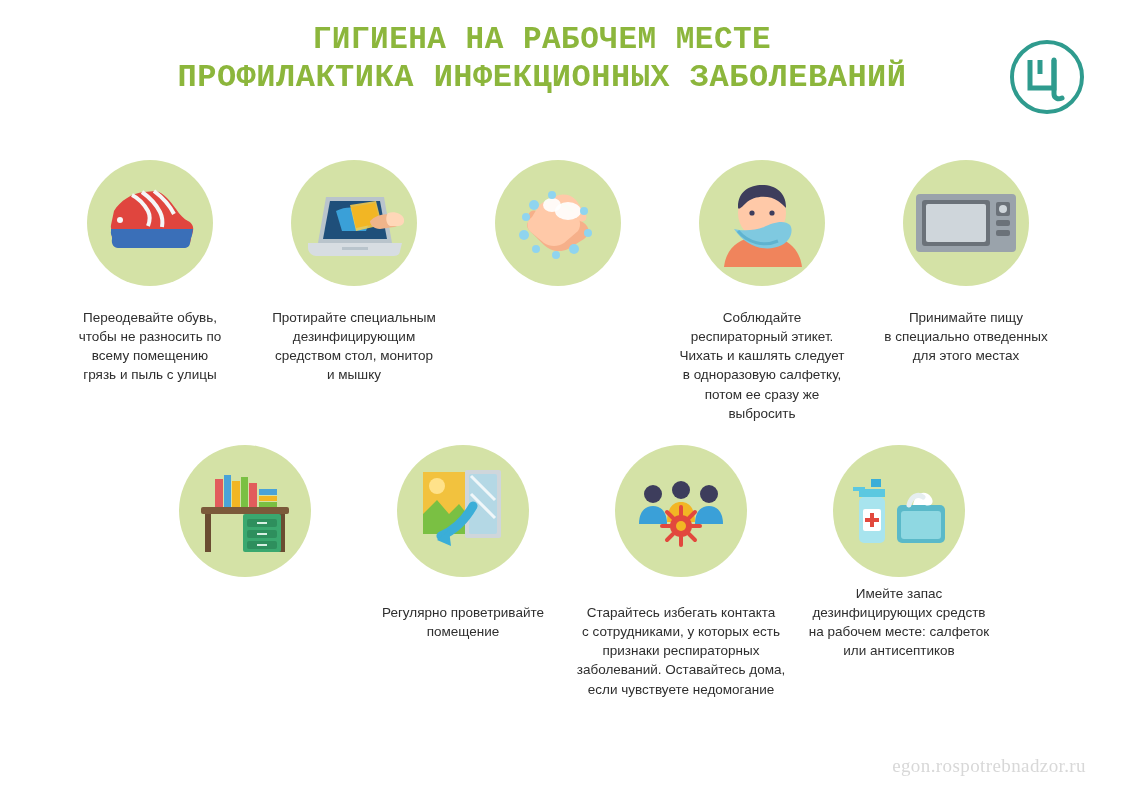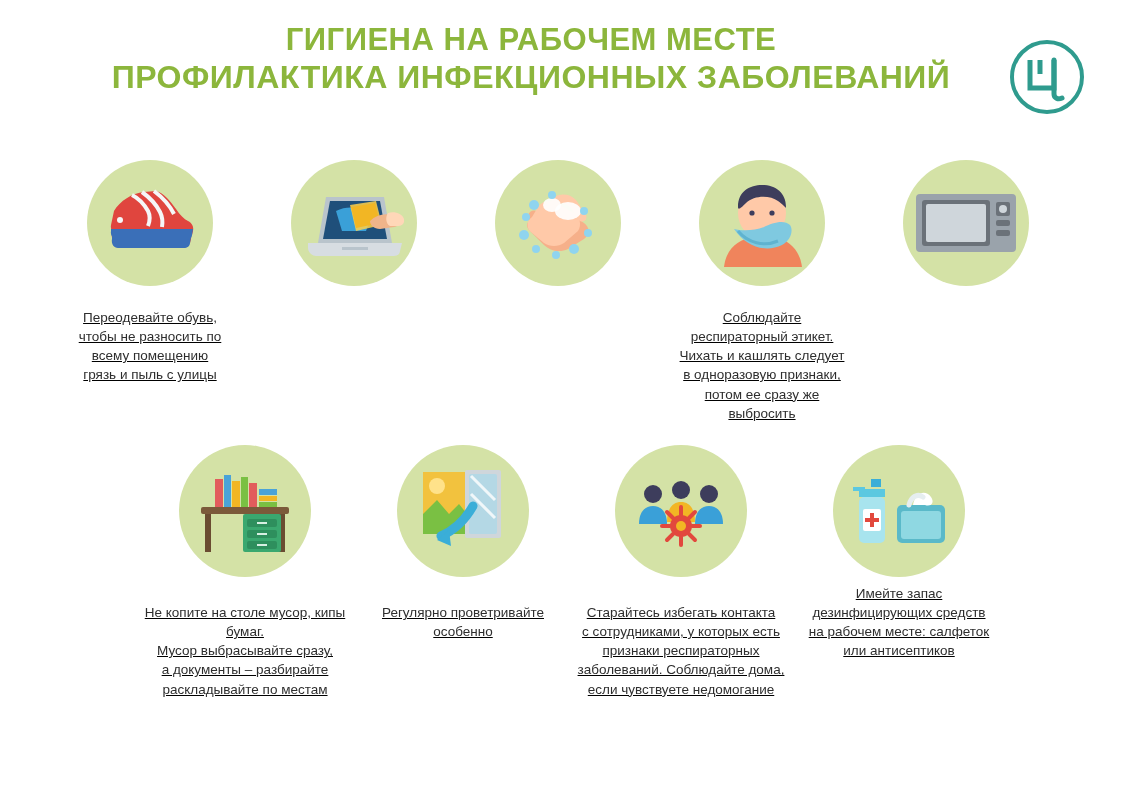--- a/index.html
+++ b/index.html
@@ -24,24 +24,25 @@
   
   .header {
     position: absolute;
     top: 22px;
     left: 0;
     width: 1122px;
     height: 110px;
   }
   .title-block {
     position: absolute;
-    left: 56px;
+    left: 67px;
     top: 0;
     width: 950px;
     text-align: center;
+    font-family: Liberation Mono, monospace;
   }
   .title-line {
     color: #8cb63c;
     font-weight: bold;
     letter-spacing: 0.5px;
     line-height: 1.18;
     text-transform: uppercase;
   }
   .title-line-1 { font-size: 31px; }
   .title-line-2 { font-size: 32px; }
@@ -62,21 +63,20 @@
     display: flex;
   }
   .row-1 { top: 160px; }
   .row-2 { top: 445px; }
 
   .cell {
     box-sizing: border-box;
     display: flex;
     flex-direction: column;
     align-items: center;
-    text-decoration: underline;
   }
   .row-1 .cell { width: 204px; }
   .row-1 { padding-left: 48px; }
   .row-2 .cell { width: 218px; }
   .row-2 { padding-left: 136px; }
 
   .circle {
     width: 126px;
     height: 126px;
     border-radius: 50%;
@@ -179,20 +179,24 @@
               <path d="M2 52 L96 52 L94 60 C94 63 91 65 88 65 L10 65 C6 65 2 61 2 57 Z" fill="#d7dde2"></path>
               <path d="M36 56 L62 56 L62 59 L36 59 Z" fill="#b9c4cc"></path>
               <path d="M44 14 L70 10 L76 34 L50 40 Z" fill="#ffd04a" opacity="0.85"></path>
               <path d="M45 16 L69 12 L74 32 L50 37 Z" fill="#f2b624"></path>
               <path d="M64 30 C70 24 78 22 86 24 L92 28 C94 32 92 36 88 36 L74 38 C68 38 64 34 64 30 Z" fill="#f0b48a"></path>
               <path d="M82 22 C88 20 96 22 98 28 C99 32 96 35 92 35 L84 35 C80 33 79 26 82 22 Z" fill="#ffd7b8"></path>
             </g>
           </svg>
         </span>
       </div>
+      <div class="caption" style="white-space: pre-line;">Протирайте специальным
+дезинфицирующим
+средством стол, монитор
+и мышку</div>
     </div>
 
     <div class="cell">
       <div class="circle">
         <span>
           <svg width="100" height="84" viewBox="0 0 100 84">
             <g transform="translate(4,6)">
               <path d="M18 34 C14 28 18 22 24 24 L40 30 C44 24 52 22 58 26 L72 36 C78 40 78 48 72 52 L56 62 C48 66 38 64 32 58 L18 44 C14 40 14 36 18 34 Z" fill="#f6b08a"></path>
               <path d="M26 20 C30 14 38 12 44 16 L62 26 C68 30 70 38 66 44 L52 56 C46 60 38 60 32 56 L20 46 C14 42 14 34 20 30 Z" fill="#ffc9a8"></path>
               <path d="M44 14 C50 10 58 12 62 18 L70 30" fill="none" stroke="#ffc9a8" stroke-width="9" stroke-linecap="round"></path>
@@ -226,39 +230,42 @@
               <circle cx="52" cy="30" r="2.6" fill="#3d3d5c"></circle>
               <path d="M14 46 C26 64 46 70 62 62 C70 58 74 48 70 42 C64 36 52 40 44 44 C34 48 22 48 14 46 Z" fill="#7fc9e0"></path>
               <path d="M18 48 C28 60 44 64 58 58" fill="none" stroke="#5fb3d0" stroke-width="3"></path>
             </g>
           </svg>
         </span>
       </div>
       <div class="caption" style="white-space: pre-line;">Соблюдайте
 респираторный этикет.
 Чихать и кашлять следует
-в одноразовую признаки,
+в одноразовую салфетку,
 потом ее сразу же
 выбросить</div>
     </div>
 
     <div class="cell">
       <div class="circle">
         <span>
           <svg width="104" height="66" viewBox="0 0 104 66">
             <rect x="2" y="4" width="100" height="58" rx="4" fill="#9aa3ab"></rect>
             <rect x="8" y="10" width="68" height="46" rx="3" fill="#6b7279"></rect>
             <rect x="12" y="14" width="60" height="38" rx="2" fill="#cfd6db"></rect>
             <rect x="82" y="12" width="14" height="14" rx="2" fill="#6b7279"></rect>
             <rect x="82" y="30" width="14" height="6" rx="2" fill="#6b7279"></rect>
             <rect x="82" y="40" width="14" height="6" rx="2" fill="#6b7279"></rect>
             <circle cx="89" cy="19" r="4" fill="#cfd6db"></circle>
           </svg>
         </span>
       </div>
+      <div class="caption" style="white-space: pre-line;">Принимайте пищу
+в специально отведенных
+для этого местах</div>
     </div>
 
   </div>
 
   <div class="row row-2">
 
     <div class="cell">
       <div class="circle">
         <span>
           <svg width="104" height="92" viewBox="0 0 104 92">
@@ -278,45 +285,41 @@
               <rect x="50" y="50" width="30" height="8" rx="2" fill="#2e8f5d"></rect>
               <rect x="50" y="61" width="30" height="8" rx="2" fill="#2e8f5d"></rect>
               <rect x="50" y="72" width="30" height="8" rx="2" fill="#2e8f5d"></rect>
               <rect x="60" y="53" width="10" height="2" fill="#d8efe2"></rect>
               <rect x="60" y="64" width="10" height="2" fill="#d8efe2"></rect>
               <rect x="60" y="75" width="10" height="2" fill="#d8efe2"></rect>
             </g>
           </svg>
         </span>
       </div>
-      <div class="caption" style="white-space: pre-line;">Не копите на столе мусор, кипы бумаг.
-Мусор выбрасывайте сразу,
-а документы – разбирайте
-раскладывайте по местам</div>
     </div>
 
     <div class="cell">
       <div class="circle">
         <span>
           <svg width="96" height="90" viewBox="0 0 96 90">
             <g transform="translate(6,4)">
               <rect x="2" y="2" width="44" height="62" fill="#f2c23e"></rect>
               <circle cx="16" cy="16" r="8" fill="#ffe28a"></circle>
               <path d="M2 44 L16 30 L28 44 L38 34 L46 44 L46 64 L2 64 Z" fill="#7ac043"></path>
               <rect x="44" y="0" width="36" height="68" rx="2" fill="#cfd6db"></rect>
               <rect x="48" y="4" width="28" height="60" rx="2" fill="#a8d8ea" opacity="0.7"></rect>
               <path d="M50 6 L74 30 M50 24 L74 48" stroke="#ffffff" stroke-width="3" opacity="0.8"></path>
               <path d="M52 36 C44 50 34 60 20 66" fill="none" stroke="#3aaed8" stroke-width="9" stroke-linecap="round"></path>
               <path d="M28 60 L16 70 L30 76 Z" fill="#3aaed8"></path>
             </g>
           </svg>
         </span>
       </div>
       <div class="caption" style="white-space: pre-line;">Регулярно проветривайте
-особенно</div>
+помещение</div>
     </div>
 
     <div class="cell">
       <div class="circle">
         <span>
           <svg width="96" height="78" viewBox="0 0 96 78">
             <g transform="translate(4,6)">
               <circle cx="16" cy="16" r="9" fill="#3d3d5c"></circle>
               <path d="M2 46 C2 34 8 28 16 28 C24 28 30 34 30 46 Z" fill="#3aa0d8"></path>
               <circle cx="44" cy="12" r="9" fill="#3d3d5c"></circle>
@@ -337,21 +340,21 @@
                 </g>
                 <circle cx="0" cy="0" r="5" fill="#f2b624"></circle>
               </g>
             </g>
           </svg>
         </span>
       </div>
       <div class="caption" style="white-space: pre-line;">Старайтесь избегать контакта
 с сотрудниками, у которых есть
 признаки респираторных
-заболеваний. Соблюдайте дома,
+заболеваний. Оставайтесь дома,
 если чувствуете недомогание</div>
     </div>
 
     <div class="cell">
       <div class="circle">
         <span>
           <svg width="104" height="80" viewBox="0 0 104 80">
             <g transform="translate(4,4)">
               <rect x="20" y="4" width="10" height="8" fill="#3aaed8"></rect>
               <path d="M8 14 L34 14 L34 22 L8 22 Z" fill="#5bc8e0"></path>
@@ -368,14 +371,15 @@
         </span>
       </div>
       <div class="caption" style="white-space: pre-line; margin-top: 7px;">Имейте запас
 дезинфицирующих средств
 на рабочем месте: салфеток
 или антисептиков</div>
     </div>
 
   </div>
 
+  <div class="watermark">egon.rospotrebnadzor.ru</div>
 
 </div>
 
 </body></html>

